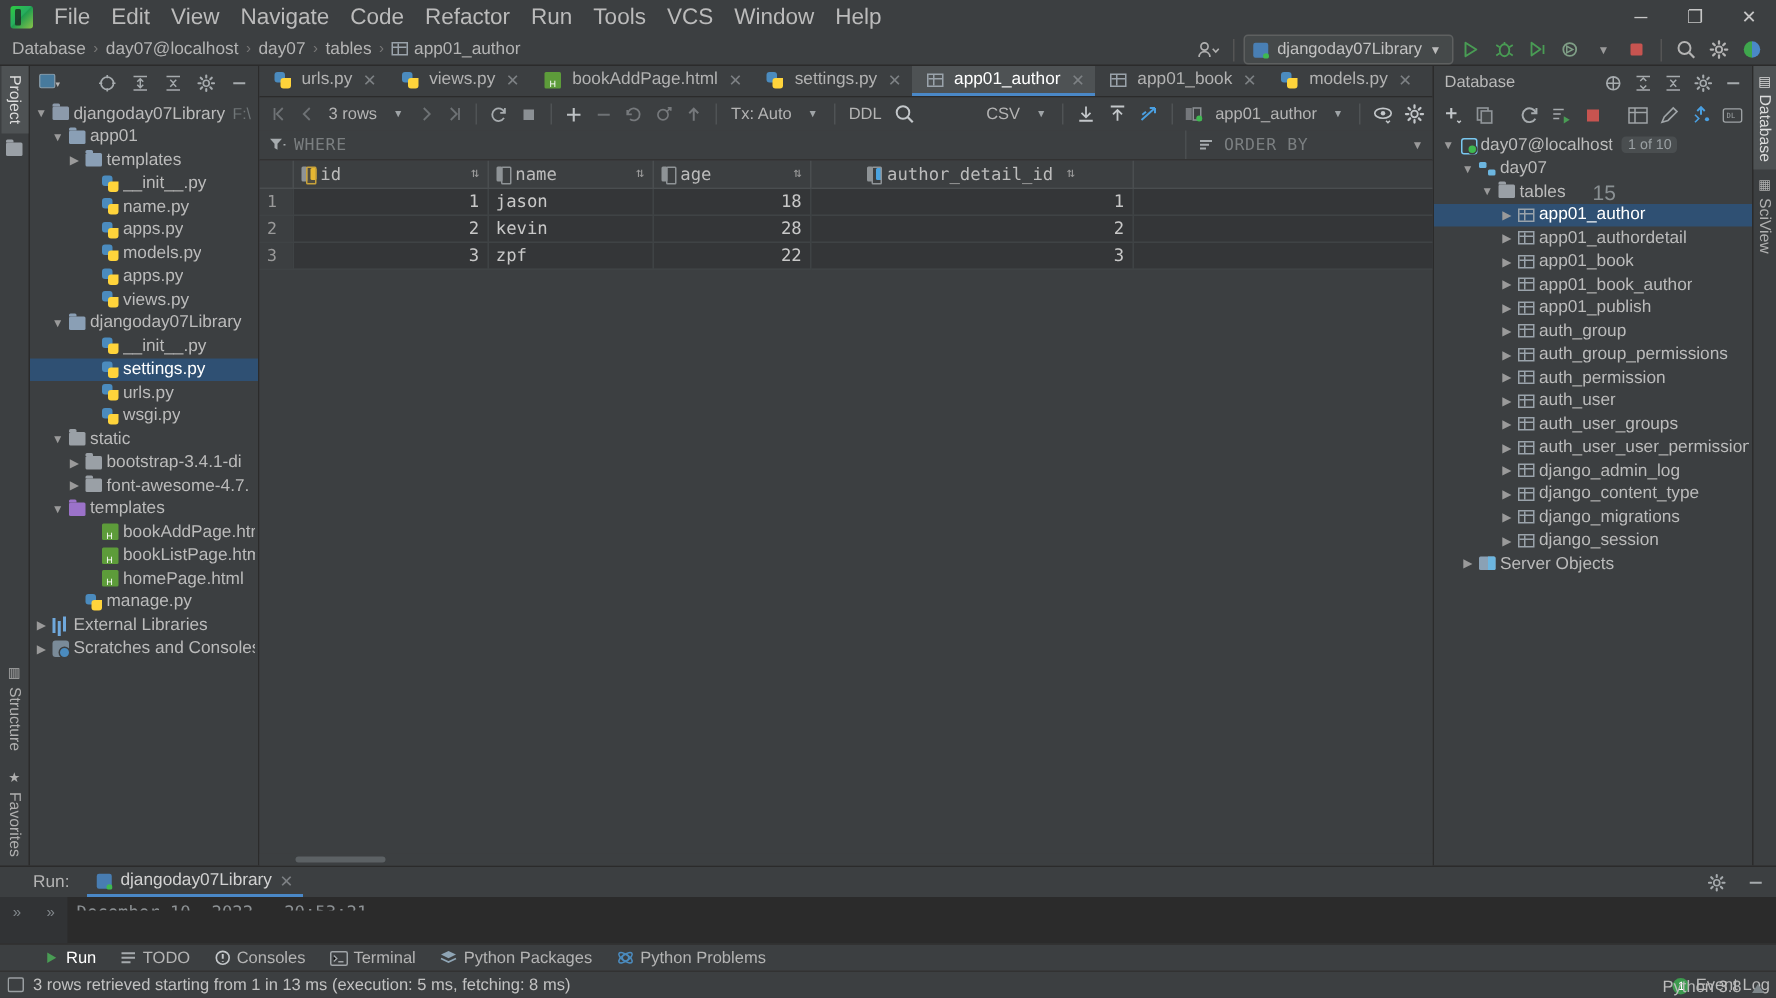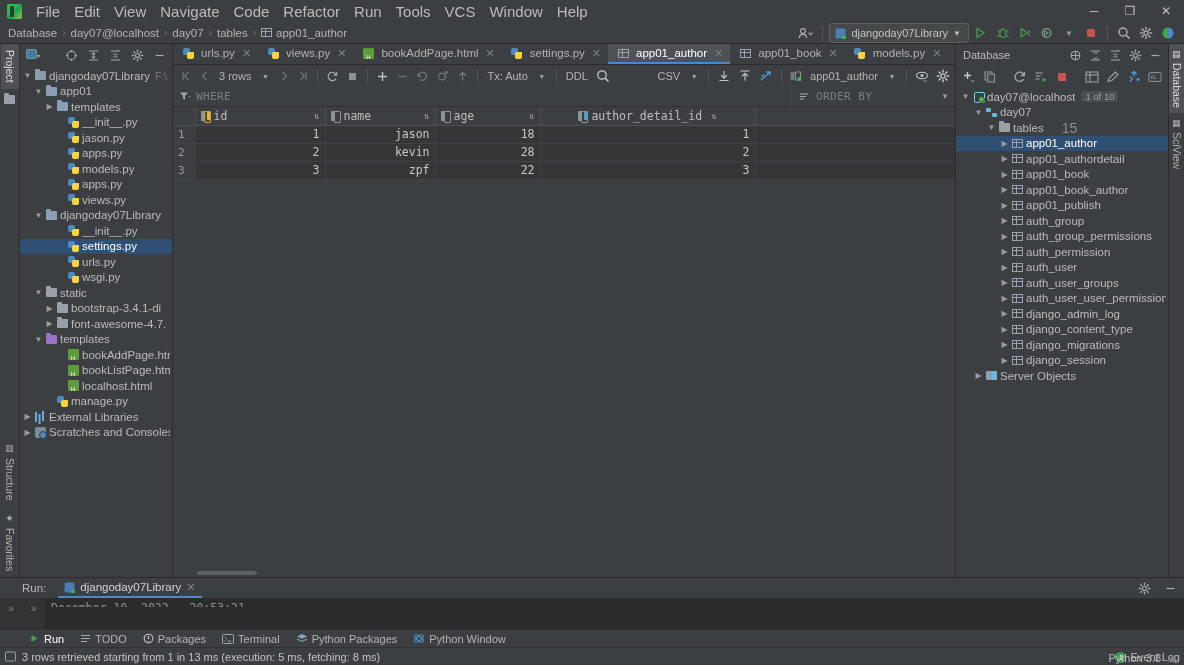--- a/index.html
+++ b/index.html
@@ -109,21 +109,21 @@
 
   .gridwrap{ flex:1 1 auto; display:flex; min-height:0; background:#3c3f41; position:relative; overflow:hidden;}
   .grid{ width:795px; background:#3c3f41; }
   table.dg{ border-collapse:collapse; width:795px; table-layout:fixed; font-family:"DejaVu Sans Mono", monospace; font-size:11.5px;}
   table.dg th{ height:18px; background:#3c3f41; color:#bcbcbc; font-weight:normal; border-right:1px solid #4a4e50; border-bottom:1px solid #4a4e50;
      padding:0 5px; font-family:"DejaVu Sans Mono", monospace; font-size:11.5px;}
   table.dg th.rn{ width:22px; border-right:1px solid #4a4e50; background:#3c3f41;}
   table.dg td{ height:18px; background:#343638; color:#c8c8c8; border-right:1px solid #3f4345; border-bottom:1px solid #3f4345; padding:0 5px;}
   table.dg td.rn{ width:22px; background:#3c3f41; color:#9a9a9a; text-align:left; padding-left:5px; font-size:11px;}
   td.num{ text-align:right; }
-  td.txt{ text-align:right; }
+  td.txt{ text-align:left; }
   .thinner{ display:flex; align-items:center; gap:3px; justify-content:flex-start;}
   .th-sortico{ margin-left:auto; color:#9a9a9a; font-size:9px;}
   .colico{ width:10px;height:10px;position:relative;flex:0 0 10px;}
   .colico:before{content:"";position:absolute;left:0;top:0;width:4px;height:10px;background:#8e9396;border-radius:1px;}
   .colico:after{content:"";position:absolute;right:0;top:0;width:5px;height:10px;border:1px solid #8e9396;border-radius:1px;}
   .colico.pk:after{ border-color:#c8a23a; background:#c8a23a22;}
   .colico.pk i{ position:absolute; right:0px; top:1px; width:4px;height:8px;background:#e8b931;border-radius:1px;}
   .colico.fk i{ position:absolute; right:0px; top:1px; width:4px;height:8px;background:#4aa3e0;border-radius:1px;}
 
   .hscroll{ height:8px; flex:0 0 8px; background:#3c3f41; position:relative;}
@@ -363,21 +363,21 @@
             <span class="tico">
               <span class="ico-py"></span>
             </span>
             <span class="tlabel">__init__.py</span>
           </div>
           <div class="trow" style="padding-left: 35px;">
             <span class="arrow none">·</span>
             <span class="tico">
               <span class="ico-py"></span>
             </span>
-            <span class="tlabel">jason.py</span>
+            <span class="tlabel">name.py</span>
           </div>
           <div class="trow" style="padding-left: 35px;">
             <span class="arrow none">·</span>
             <span class="tico">
               <span class="ico-py"></span>
             </span>
             <span class="tlabel">apps.py</span>
           </div>
           <div class="trow" style="padding-left: 35px;">
             <span class="arrow none">·</span>
@@ -475,21 +475,21 @@
             <span class="tico">
               <span class="ico-html"></span>
             </span>
             <span class="tlabel">bookListPage.html</span>
           </div>
           <div class="trow" style="padding-left: 35px;">
             <span class="arrow none">·</span>
             <span class="tico">
               <span class="ico-html"></span>
             </span>
-            <span class="tlabel">localhost.html</span>
+            <span class="tlabel">homePage.html</span>
           </div>
           <div class="trow" style="padding-left: 24px;">
             <span class="arrow none">·</span>
             <span class="tico">
               <span class="ico-py"></span>
             </span>
             <span class="tlabel">manage.py</span>
           </div>
           <div class="trow" style="padding-left: 2px;">
             <span class="arrow">▶</span>
@@ -1093,21 +1093,21 @@
         </span>
         <span>TODO</span>
       </div>
       <div class="btab">
         <span style="display: flex;">
           <svg width="11" height="11" viewBox="0 0 11 11">
             <circle cx="5.5" cy="5.5" r="4.3" fill="none" stroke="#c3c7ca" stroke-width="1.1"></circle>
             <path d="M5.5 3v3.2M5.5 7.8v.6" stroke="#c3c7ca" stroke-width="1.3"></path>
           </svg>
         </span>
-        <span>Packages</span>
+        <span>Consoles</span>
       </div>
       <div class="btab">
         <span style="display: flex;">
           <svg width="12" height="10" viewBox="0 0 12 10">
             <rect x="0.5" y="0.5" width="11" height="9" rx="1" fill="none" stroke="#9fa4a7" stroke-width="1"></rect>
             <path d="M2.5 3l2 2-2 2M5.5 7.2h3.5" stroke="#9fa4a7" stroke-width="1"></path>
           </svg>
         </span>
         <span>Terminal</span>
       </div>
@@ -1121,21 +1121,21 @@
         <span>Python Packages</span>
       </div>
       <div class="btab">
         <span style="display: flex;">
           <svg width="12" height="11" viewBox="0 0 12 11">
             <circle cx="6" cy="5.5" r="2.2" fill="none" stroke="#4b8bbe" stroke-width="1.1"></circle>
             <ellipse cx="6" cy="5.5" rx="5.2" ry="2.2" fill="none" stroke="#4b8bbe" stroke-width="1" transform="rotate(35 6 5.5)"></ellipse>
             <ellipse cx="6" cy="5.5" rx="5.2" ry="2.2" fill="none" stroke="#4b8bbe" stroke-width="1" transform="rotate(-35 6 5.5)"></ellipse>
           </svg>
         </span>
-        <span>Python Window</span>
+        <span>Python Problems</span>
       </div>
     </div>
 
   <div class="statusbar">
     <span>
       <svg width="11" height="11" viewBox="0 0 11 11">
           <rect x="0.5" y="1" width="10" height="9" rx="1" fill="none" stroke="#9a9fa2" stroke-width="1"></rect>
         </svg>
     </span>
     <span class="status-msg">3 rows retrieved starting from 1 in 13 ms (execution: 5 ms, fetching: 8 ms)</span>

